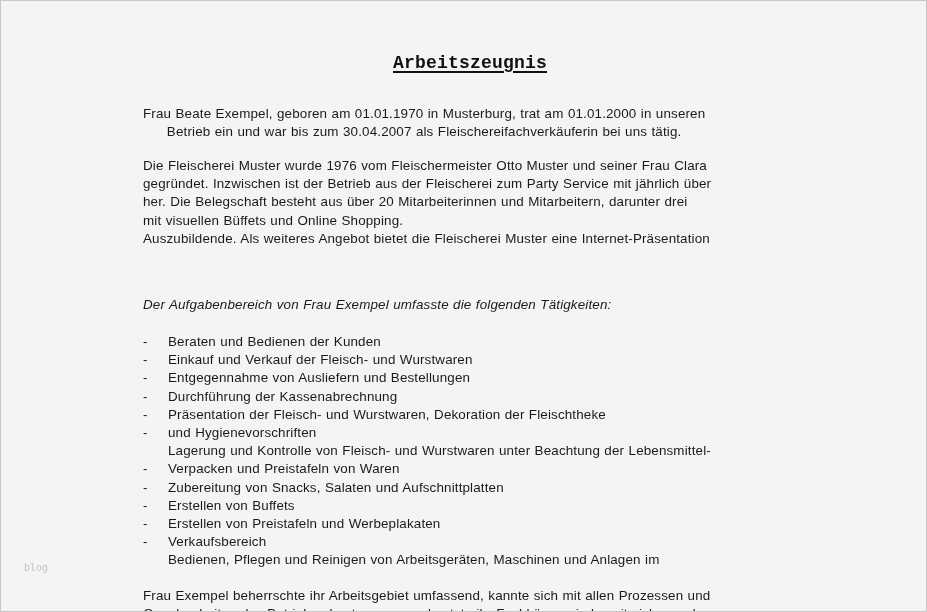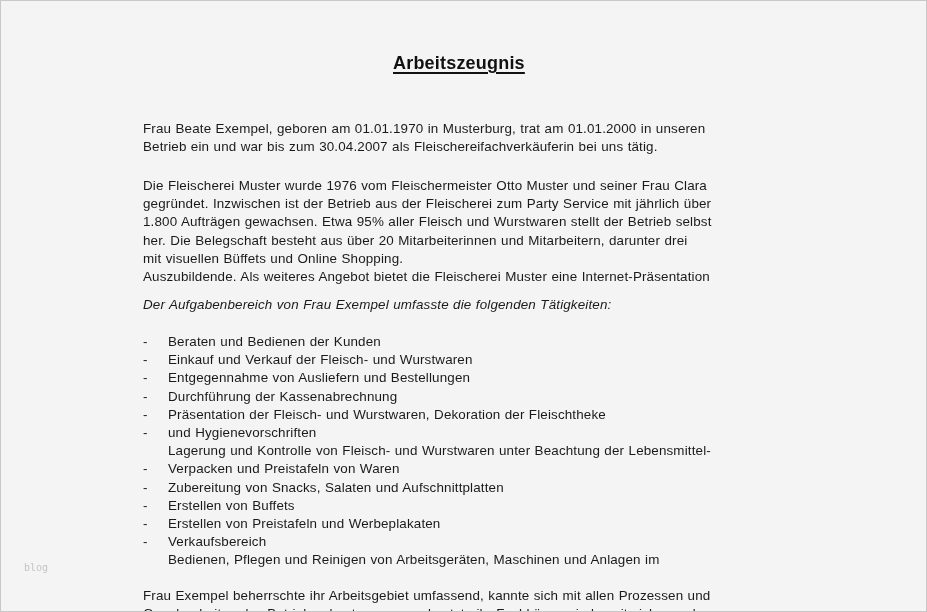--- a/index.html
+++ b/index.html
@@ -26,37 +26,37 @@
       font-family: "Liberation Sans", sans-serif;
       font-size: 13.4px;
       color: #1a1a1a;
       letter-spacing: 0.15px;
       word-spacing: 0.5px;
     }
     .title {
       position: absolute;
       left: 392px;
       top: 52px;
-      font-family: Liberation Sans, sans-serif;
+      font-family: Liberation Mono, monospace;
       font-weight: bold;
       font-size: 18px;
       color: #111;
       text-decoration: underline;
       text-decoration-thickness: 2px;
       text-underline-offset: 3px;
       letter-spacing: 0.2px;
     }
     .para {
       position: absolute;
       left: 0;
       margin: 0;
       line-height: 18.2px;
     }
-    .p1 { top: 119px; }
-    .p2 { top: 176px; }
+    .p1 { top: 104px; text-align: center; }
+    .p2 { top: 156px; }
     .p3 { top: 295px; font-style: italic; }
     .p4 { top: 586px; }
     .list {
       position: absolute;
       left: 0;
       top: 332px;
       margin: 0;
       padding: 0;
       list-style: none;
       line-height: 18.2px;
@@ -88,21 +88,20 @@
 
   <div class="content">
     <p class="para p1">
       <span class="line">Frau Beate Exempel, geboren am 01.01.1970 in Musterburg, trat am 01.01.2000 in unseren</span>
       <span class="line">Betrieb ein und war bis zum 30.04.2007 als Fleischereifachverkäuferin bei uns tätig.</span>
     </p>
 
     <p class="para p2">
       <span class="line">Die Fleischerei Muster wurde 1976 vom Fleischermeister Otto Muster und seiner Frau Clara</span>
       <span class="line">gegründet. Inzwischen ist der Betrieb aus der Fleischerei zum Party Service mit jährlich über</span>
-      <span class="line">1.800 Aufträgen gewachsen. Etwa 95% aller Fleisch und Wurstwaren stellt der Betrieb selbst</span>
       <span class="line">her. Die Belegschaft besteht aus über 20 Mitarbeiterinnen und Mitarbeitern, darunter drei</span>
       <span class="line">mit visuellen Büffets und Online Shopping.</span>
       <span class="line">Auszubildende. Als weiteres Angebot bietet die Fleischerei Muster eine Internet-Präsentation</span>
     </p>
 
     <p class="para p3">
       <span class="line">Der Aufgabenbereich von Frau Exempel umfasste die folgenden Tätigkeiten:</span>
     </p>
 
     <ul class="list">

